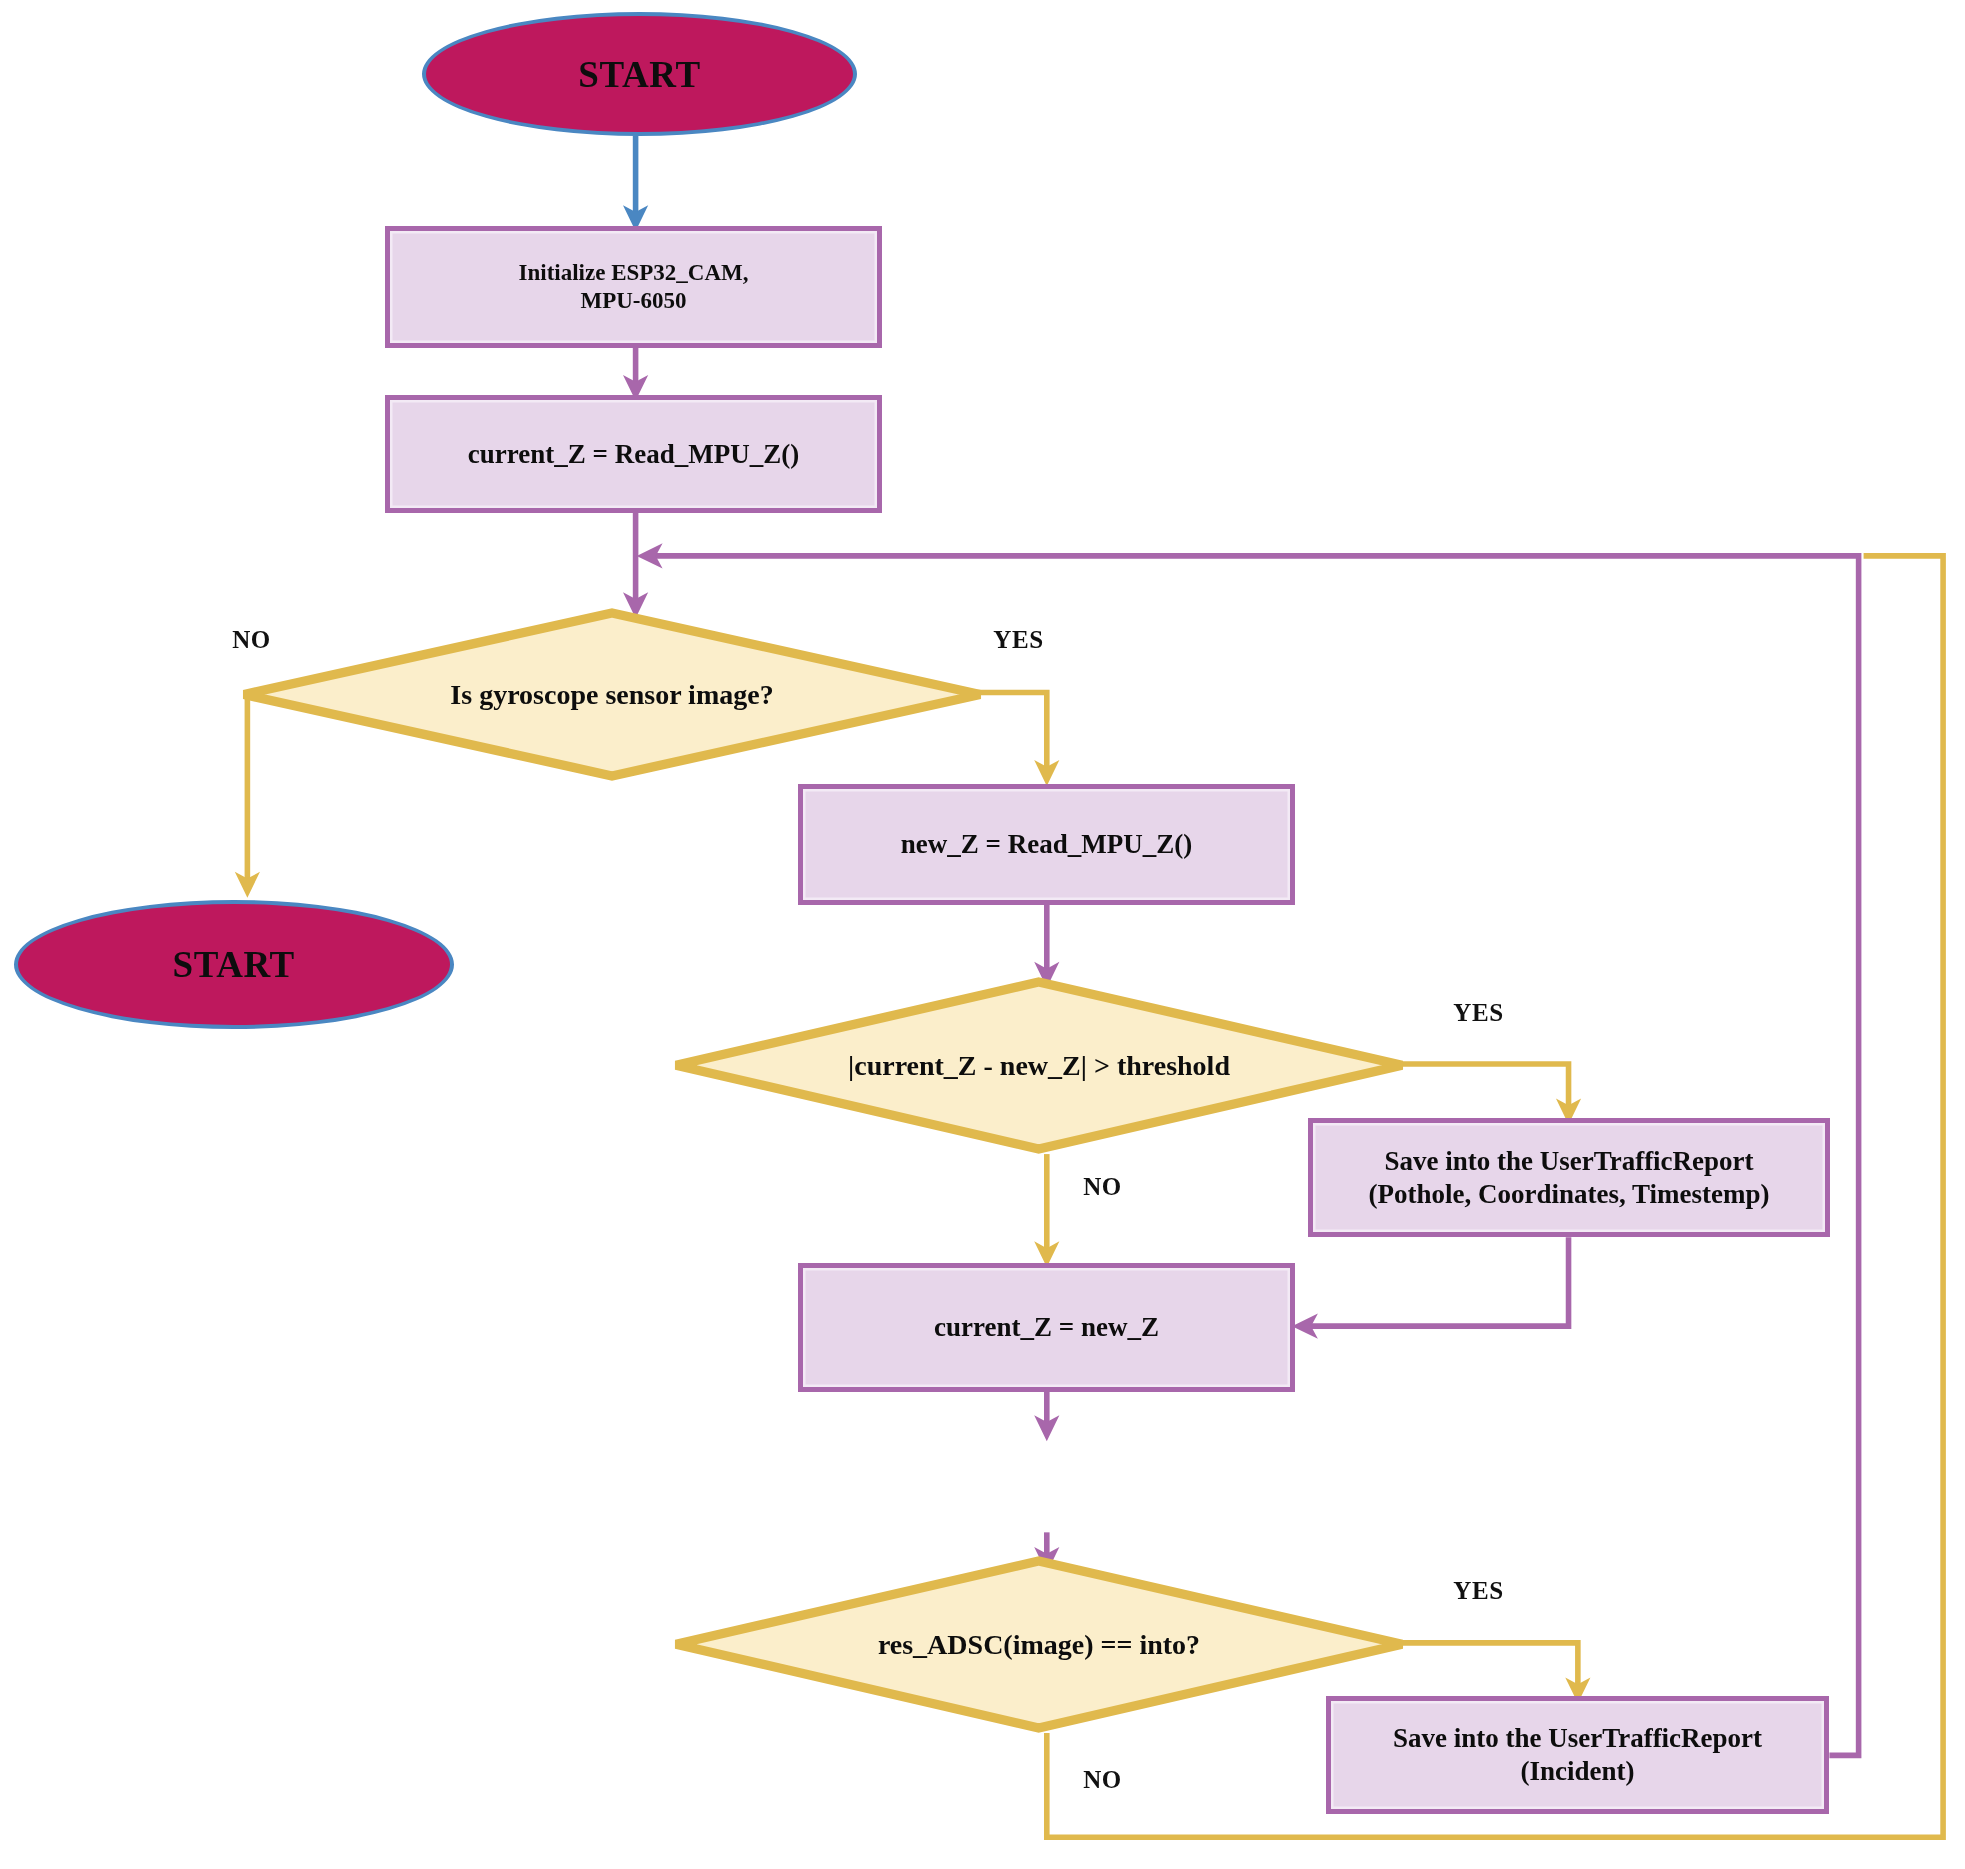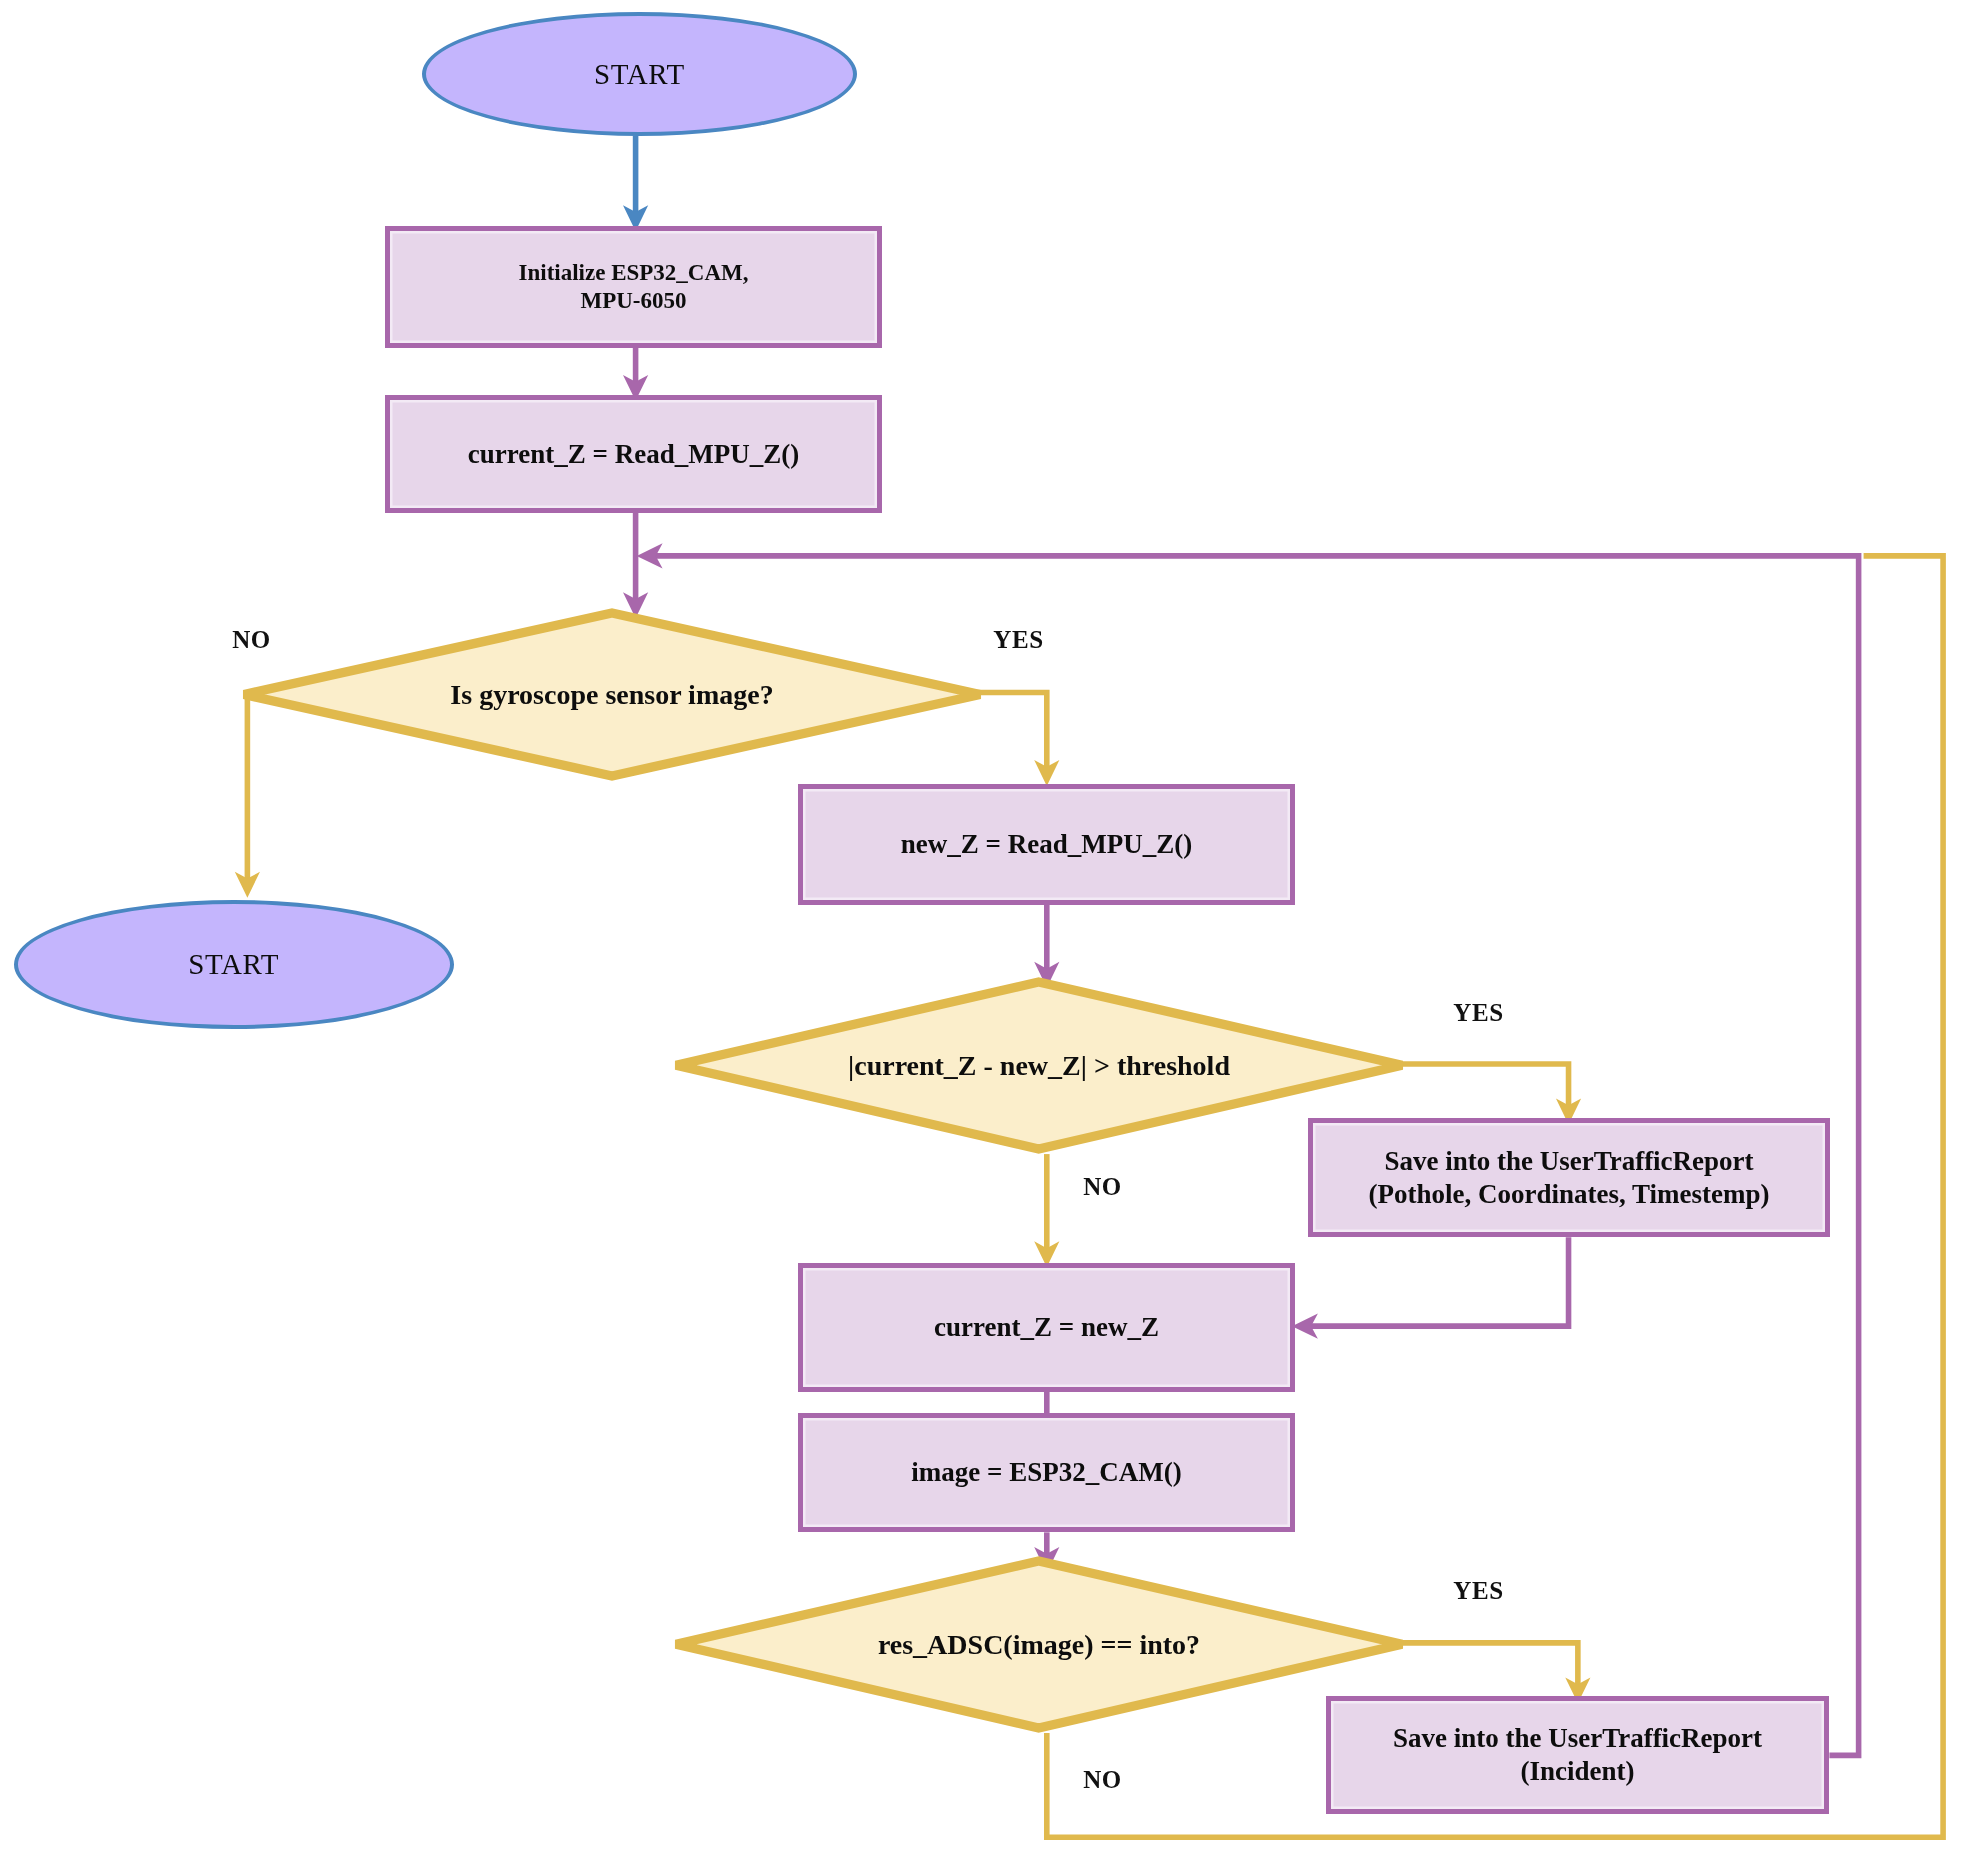--- a/index.html
+++ b/index.html
@@ -29,26 +29,26 @@
     display: flex;
     align-items: center;
     justify-content: center;
     text-align: center;
     color: #0d0d0d;
     font-weight: bold;
     line-height: 1.22;
     white-space: pre-line;
   }
   .terminal {
-    background: #c4b5fd;
+    background: #be185d;
     border: 4.3px solid #4a87c2;
     border-radius: 50%;
-    font-size: 29px;
+    font-size: 37px;
     letter-spacing: 0.6px;
-    font-weight: normal;
+    font-weight: bold;
   }
   .process {
     background: #e7d6ea;
     border: 5.6px solid #a867ab;
     box-shadow: inset 0 0 0 2.5px #f3eaf5;
     font-size: 27px;
   }
   .process-lg { font-size: 23px; }
   .decision-label {
     position: absolute;
@@ -153,23 +153,20 @@
 
   <div class="node process" style="left:1308px; top:1118px; width:522px; height:119px; font-size:27px;">
     <span>Save into the UserTrafficReport
 (Pothole, Coordinates, Timestemp)</span>
   </div>
 
   <div class="node process" style="left:798px; top:1263px; width:497px; height:129px;justify-content:center;">
     <span>current_Z = new_Z</span>
   </div>
 
-  <div class="node process" style="left:798px; top:1413px; width:497px; height:119px;">
-    <span>image = ESP32_CAM()</span>
-  </div>
 
   <svg style="position:absolute; left:671px; top:1556px; width:736px; height:177px;" viewBox="0 0 1185 285">
     <polygon points="592,8 1177,142 592,277 8,142" fill="#fbeecb" stroke="#e0b94d" stroke-width="15"></polygon>
   </svg>
   <div class="diamond-text" style="left:671px; top:1556px; width:736px; height:177px;">res_ADSC(image) == into?</div>
 
   <div class="node process" style="left:1326px; top:1696px; width:503px; height:118px; font-size:27px;">
     <span>Save into the UserTrafficReport
 (Incident)</span>
   </div>

